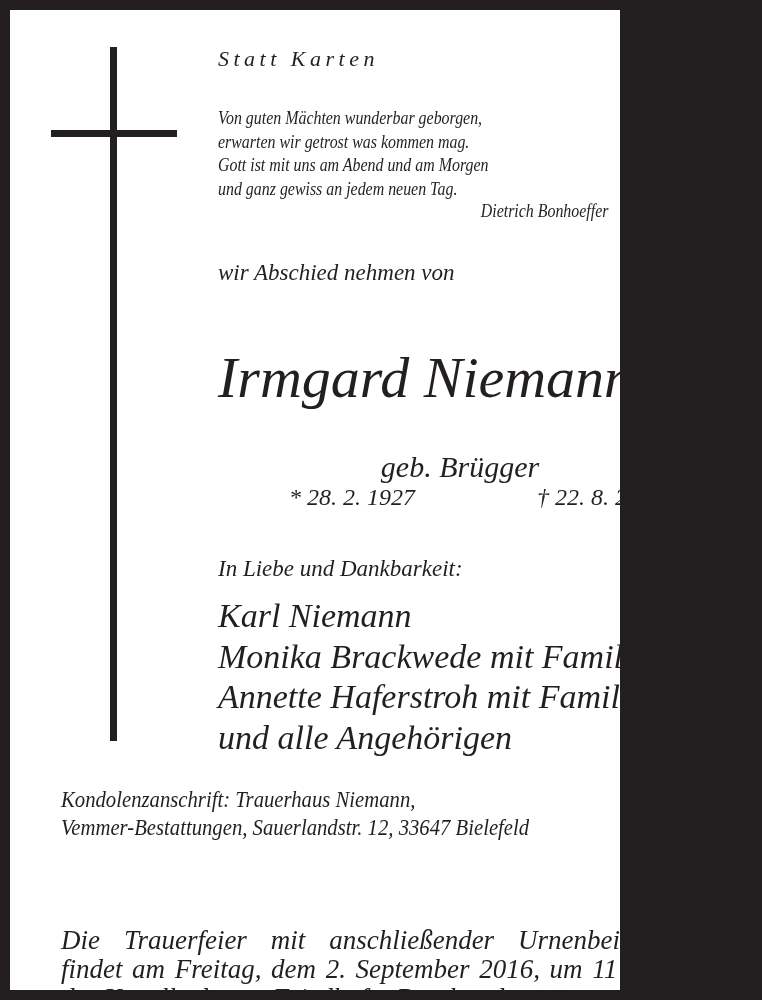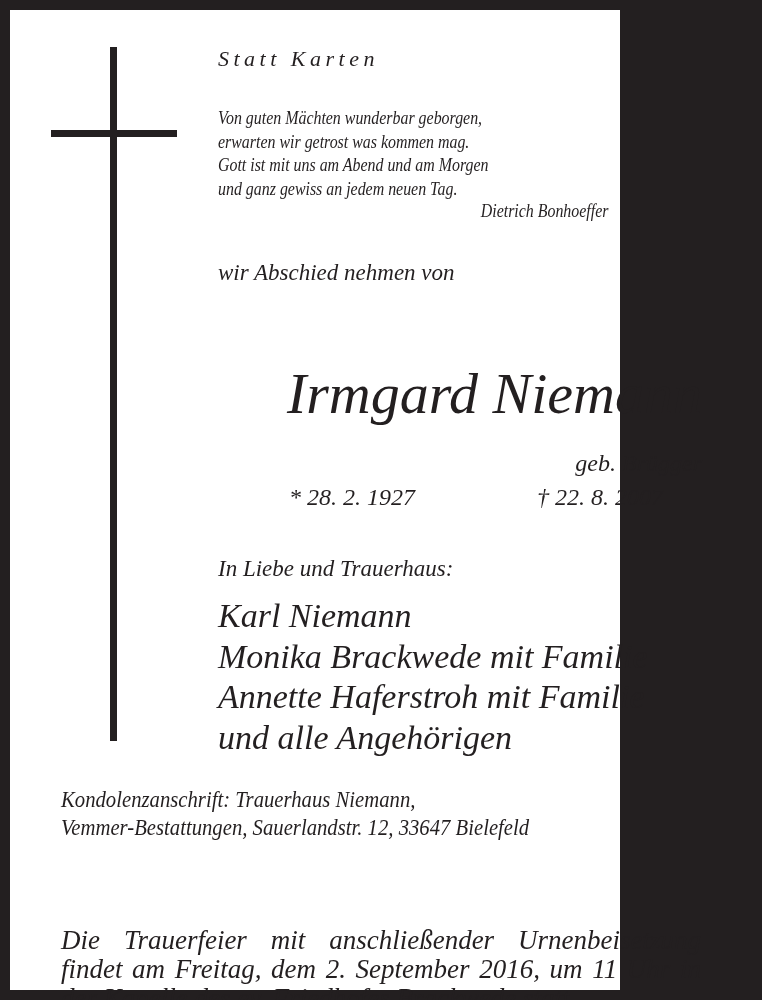--- a/index.html
+++ b/index.html
@@ -45,26 +45,26 @@
       transform: scaleX(0.86); transform-origin: left top;
     }
     .intro {
       left: 208px; top: 249px; width: 484px;
       font-size: 23px; line-height: 28px;
       white-space: normal;
     }
     .intro .l1 { display: block; text-align: justify; text-align-last: justify; }
     .intro .l2 { display: block; }
     .name {
-      left: 208px; top: 348px; width: 484px;
-      font-size: 58px; line-height: 72px; text-align: right;
+      left: 208px; top: 332px; width: 484px;
+      font-size: 58px; line-height: 72px; text-align: left;
     }
     .born {
       left: 208px; top: 440px; width: 484px;
-      font-size: 24px; text-align: right;
+      font-size: 30px; text-align: center;
     }
     .dates {
       left: 208px; top: 474px; width: 484px;
       font-size: 24px; text-align: center;
     }
     .dates span { display: inline-block; margin-left: 32px; }
     .dates .gap { width: 58px; }
     .thanks {
       left: 208px; top: 546px;
       font-size: 23px;
@@ -108,21 +108,21 @@
   <div class="it intro">
     <span class="l2">wir Abschied nehmen von</span>
   </div>
 
   <div class="it name">Irmgard Niemann</div>
   <div class="it born">geb. Brügger</div>
   <div class="it dates">
     <span>* 28. 2. 1927</span><span class="gap"></span><span>† 22. 8. 2007</span>
   </div>
 
-  <div class="it thanks">In Liebe und Trauerhaus:</div>
+  <div class="it thanks">In Liebe und Dankbarkeit:</div>
   <div class="it family">
     <div>Karl Niemann</div>
     <div>Monika Brackwede mit Familie</div>
     <div>Annette Haferstroh mit Familie</div>
     <div>und alle Angehörigen</div>
   </div>
 
   <div class="it condolence">
     <div>Kondolenzanschrift: Trauerhaus Niemann,</div>
     <div>Vemmer-Bestattungen, Sauerlandstr. 12, 33647 Bielefeld</div>

